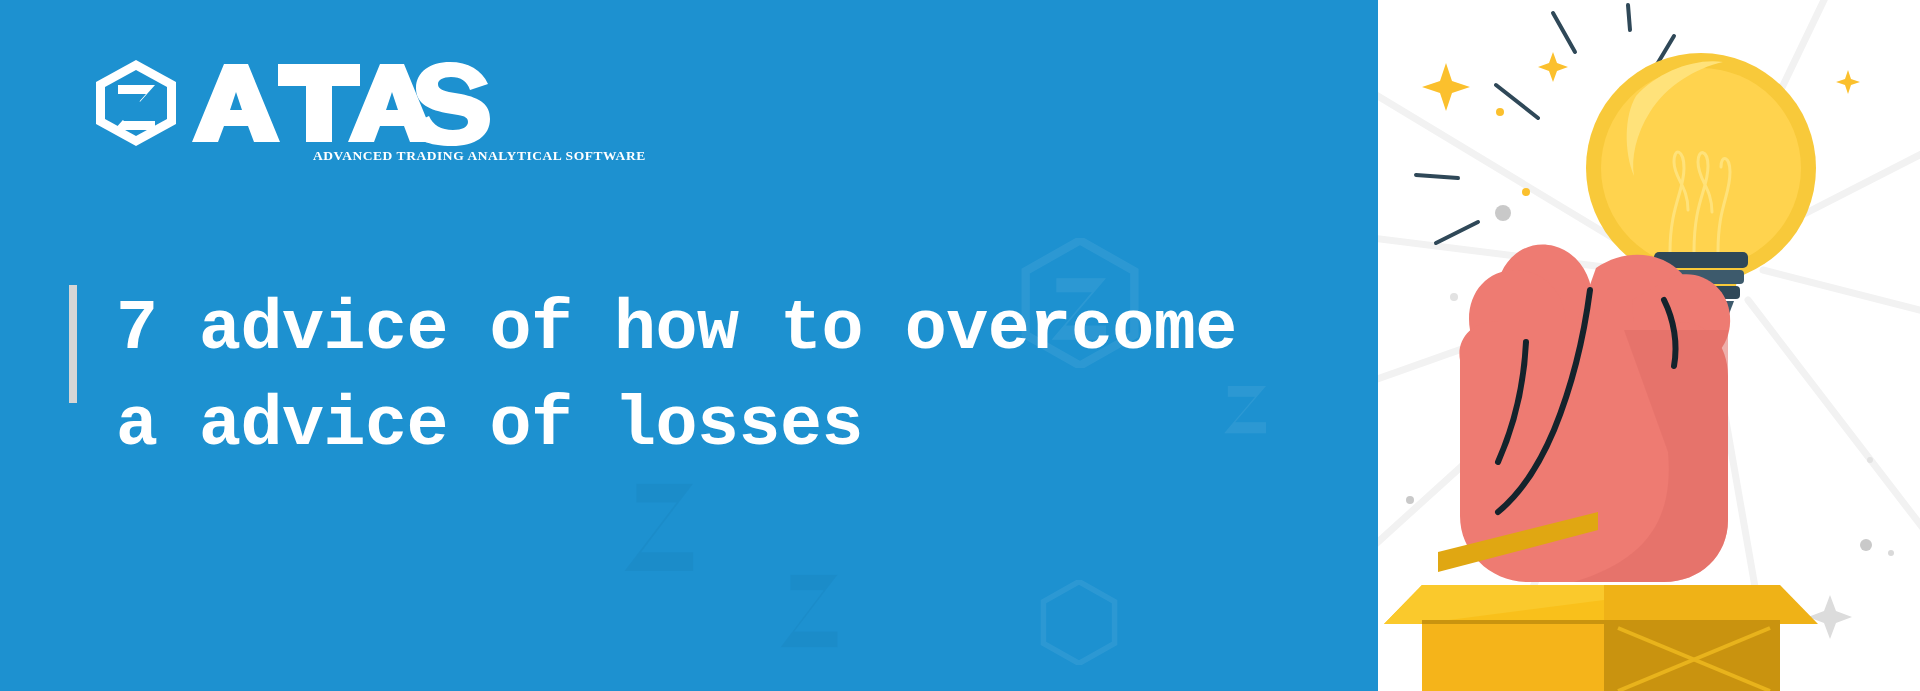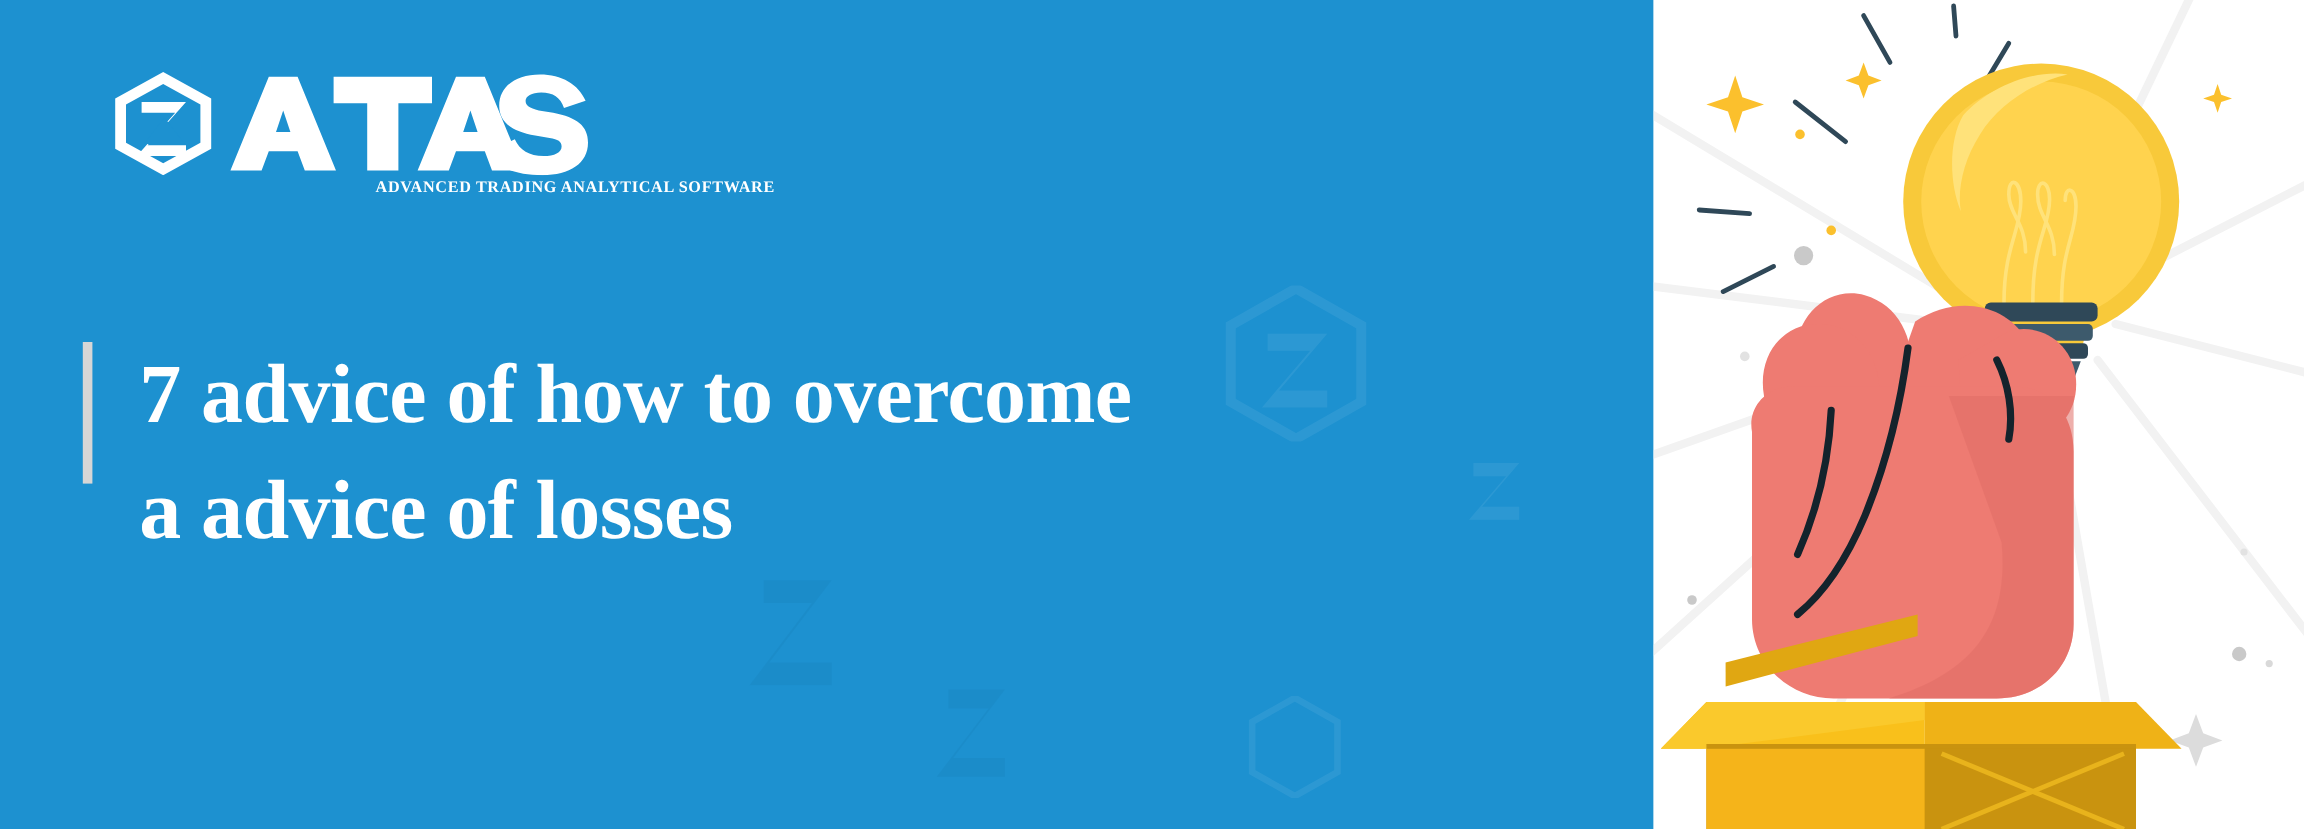--- a/index.html
+++ b/index.html
@@ -65,21 +65,21 @@
     position:absolute;
     left:69px; top:285px;
     width:8px; height:118px;
     background:#d6d6d6;
   }
   .headline {
     position:absolute;
     left:116px; top:282px;
     width:1000px;
     color:#ffffff;
-    font-family:Liberation Serif, serif;
+    font-family:Liberation Mono, monospace;
     font-weight:bold;
     font-size:70px;
     line-height:96px;
     letter-spacing:-0.5px;
     white-space:nowrap;
   }
   .headline .line { display:block; }
 
   
   .illustration {

